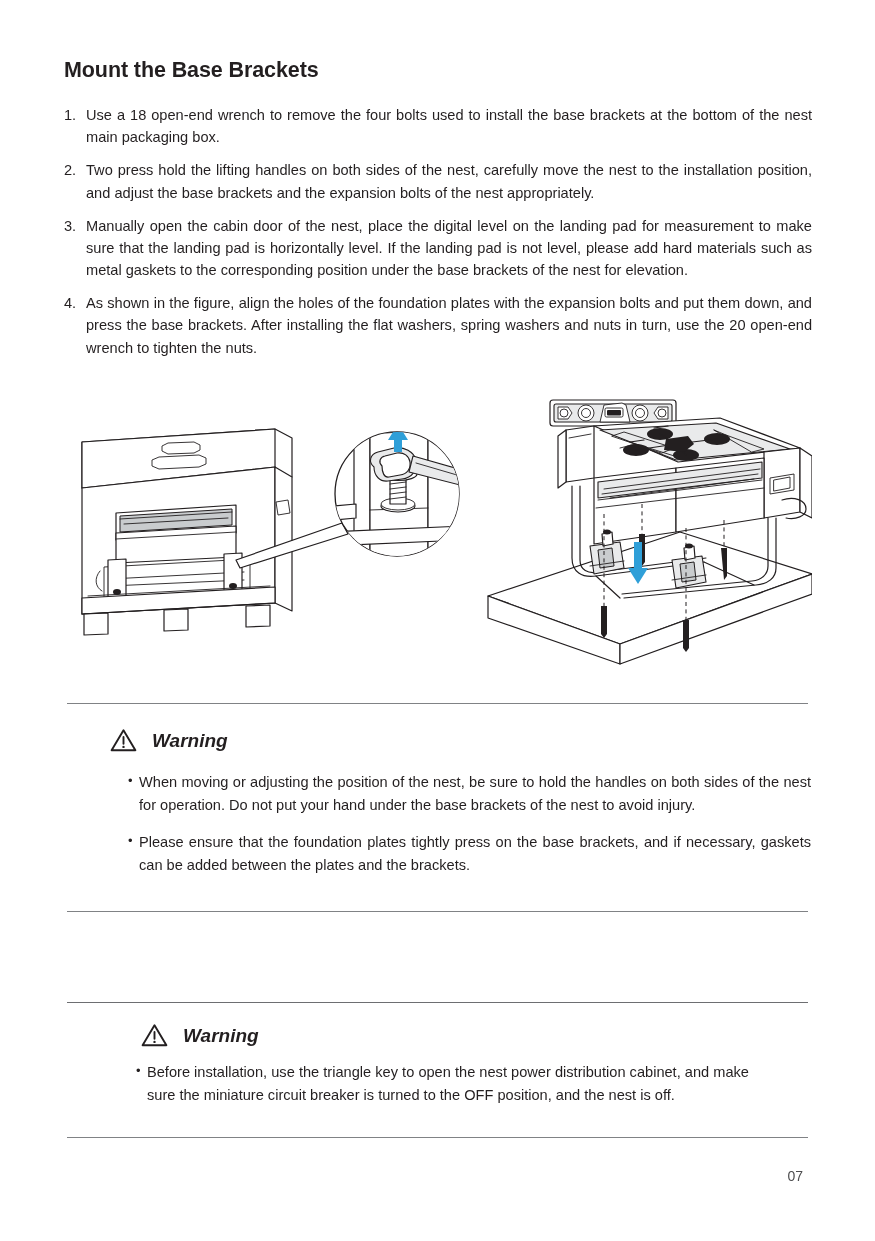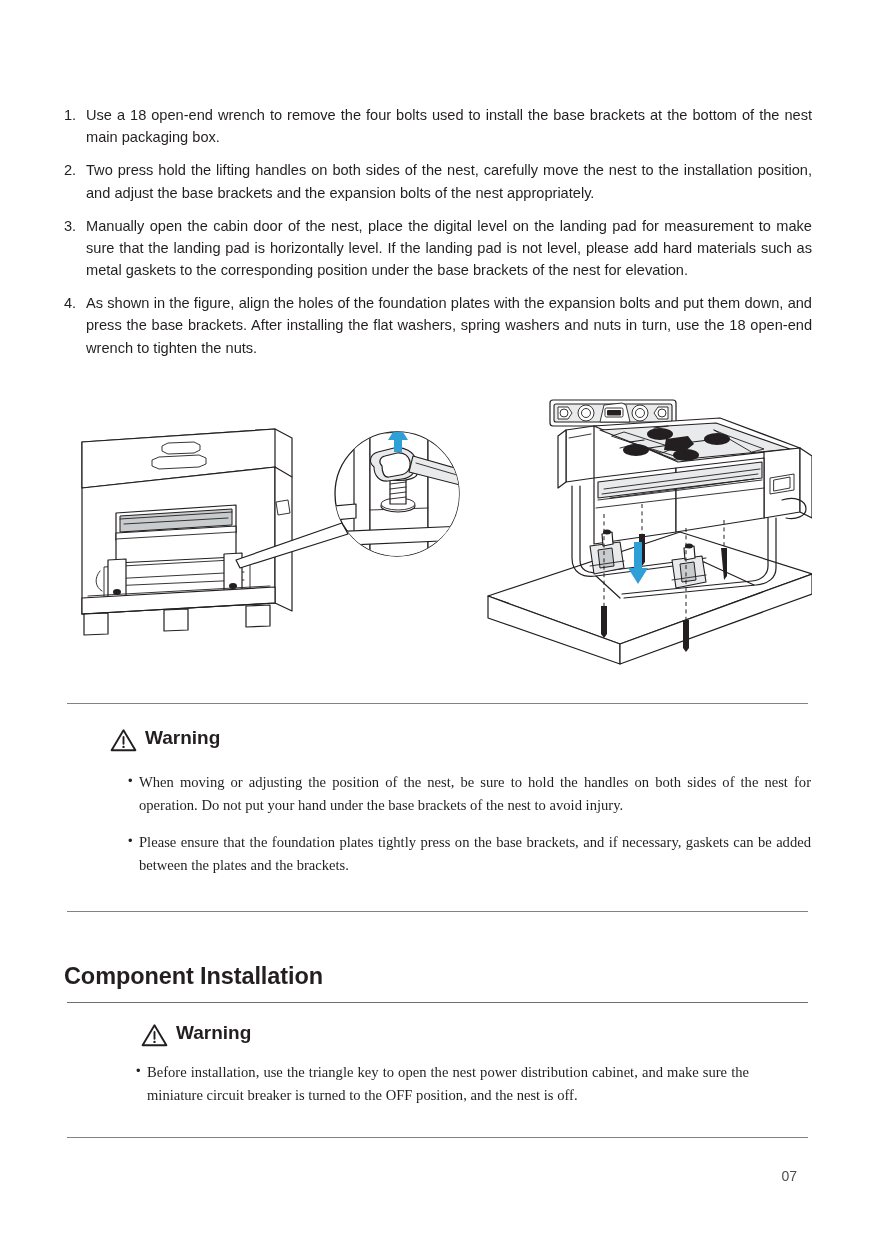--- a/index.html
+++ b/index.html
@@ -82,22 +82,23 @@
   }
   #rule-warn1-top    { top: 703px; }
   #rule-warn1-bottom { top: 911px; }
   #rule-comp-title   { top: 1002px; border-top: 1.4px solid #6d6e71; }
   #rule-warn2-bottom { top: 1137px; }
 
   
   .warning-head {
     position: absolute;
     display: flex;
-    align-items: flex-start;
-    gap: 8px;
+    align-items: center;
+    gap: 15px;
+    font-style: italic;
   }
   #warning-head-1 { left: 110px; top: 728px; }
   #warning-head-2 { left: 141px; top: 1023px; }
   .warning-title {
     font-size: 19px;
     font-weight: bold;
     color: #231f20;
     line-height: 1;
   }
   .warn-icon { display: block; }
@@ -118,58 +119,58 @@
     flex: 0 0 11px;
     width: 11px;
     font-size: 13px;
     line-height: 1.6;
     color: #231f20;
   }
   .warn-text {
     flex: 1 1 auto;
     text-align: justify;
     text-justify: inter-word;
-    font-family: Liberation Serif, serif;
   }
 
   
   #page-number {
     position: absolute;
-    right: 78px;
+    right: 72px;
     top: 1168px;
     font-size: 14px;
     color: #4d4d4f;
   }
 </style>
 </head>
 <body>
 
 <div class="page">
 
+  <div class="h1" id="heading-mount">Mount the Base Brackets</div>
 
   <div class="steps">
 
     <div class="step">
       <span class="step-num">1.</span>
       <span class="step-text">Use a 18 open-end wrench to remove the four bolts used to install the base brackets at the bottom of the nest main packaging box.</span>
     </div>
 
     <div class="step">
       <span class="step-num">2.</span>
       <span class="step-text">Two press hold the lifting handles on both sides of the nest, carefully move the nest to the installation position, and adjust the base brackets and the expansion bolts of the nest appropriately.</span>
     </div>
 
     <div class="step">
       <span class="step-num">3.</span>
       <span class="step-text">Manually open the cabin door of the nest, place the digital level on the landing pad for measurement to make sure that the landing pad is horizontally level. If the landing pad is not level, please add hard materials such as metal gaskets to the corresponding position under the base brackets of the nest for elevation.</span>
     </div>
 
     <div class="step">
       <span class="step-num">4.</span>
-      <span class="step-text">As shown in the figure, align the holes of the foundation plates with the expansion bolts and put them down, and press the base brackets. After installing the flat washers, spring washers and nuts in turn, use the 18 open-end wrench to tighten the nuts.</span>
+      <span class="step-text">As shown in the figure, align the holes of the foundation plates with the expansion bolts and put them down, and press the base brackets. After installing the flat washers, spring washers and nuts in turn, use the 20 open-end wrench to tighten the nuts.</span>
     </div>
 
   </div>
 
   <div class="figure">
     <svg width="748" height="300" viewBox="0 0 748 300" xmlns="http://www.w3.org/2000/svg">
       <defs>
         <style>
           .ln  { fill:none; stroke:#231f20; stroke-width:1.2; stroke-linejoin:round; stroke-linecap:round; }
           .lnT { fill:none; stroke:#231f20; stroke-width:0.9; stroke-linejoin:round; stroke-linecap:round; }
@@ -394,21 +395,20 @@
       <span class="warn-text">When moving or adjusting the position of the nest, be sure to hold the handles on both sides of the nest for operation. Do not put your hand under the base brackets of the nest to avoid injury.</span>
     </div>
     <div class="warn-item">
       <span class="warn-bullet">•</span>
       <span class="warn-text">Please ensure that the foundation plates tightly press on the base brackets, and if necessary, gaskets can be added between the plates and the brackets.</span>
     </div>
   </div>
 
   <div class="rule" id="rule-warn1-bottom"></div>
 
-  <div class="h1" id="heading-component">Component Installation</div>
 
   <div class="rule" id="rule-comp-title"></div>
 
   <div class="warning-head" id="warning-head-2">
     <svg class="warn-icon" width="27" height="24" viewBox="0 0 27 24">
       <path d="M13.5 2.2 L25.4 22.3 L1.6 22.3 Z" fill="none" stroke="#231f20" stroke-width="1.9" stroke-linejoin="round"></path>
       <path d="M13.5 9.0 L13.5 15.8" stroke="#231f20" stroke-width="1.9" stroke-linecap="round"></path>
       <circle cx="13.5" cy="18.9" r="1.2" fill="#231f20"></circle>
     </svg>
     <span class="warning-title">Warning</span>

